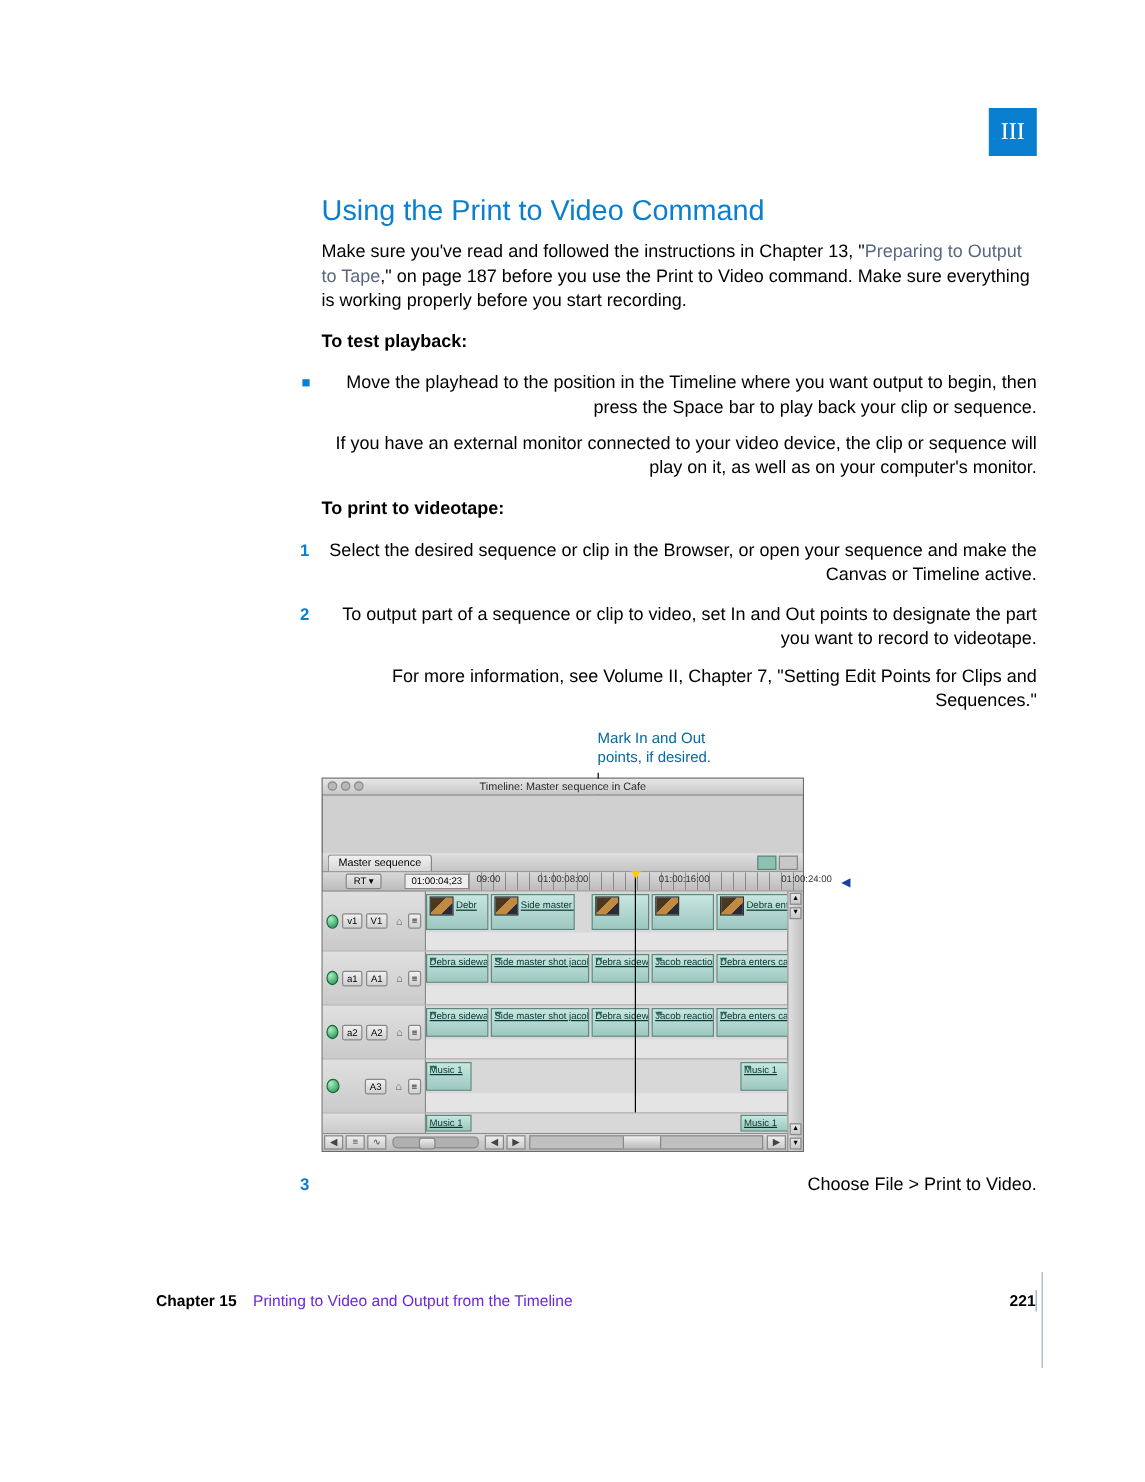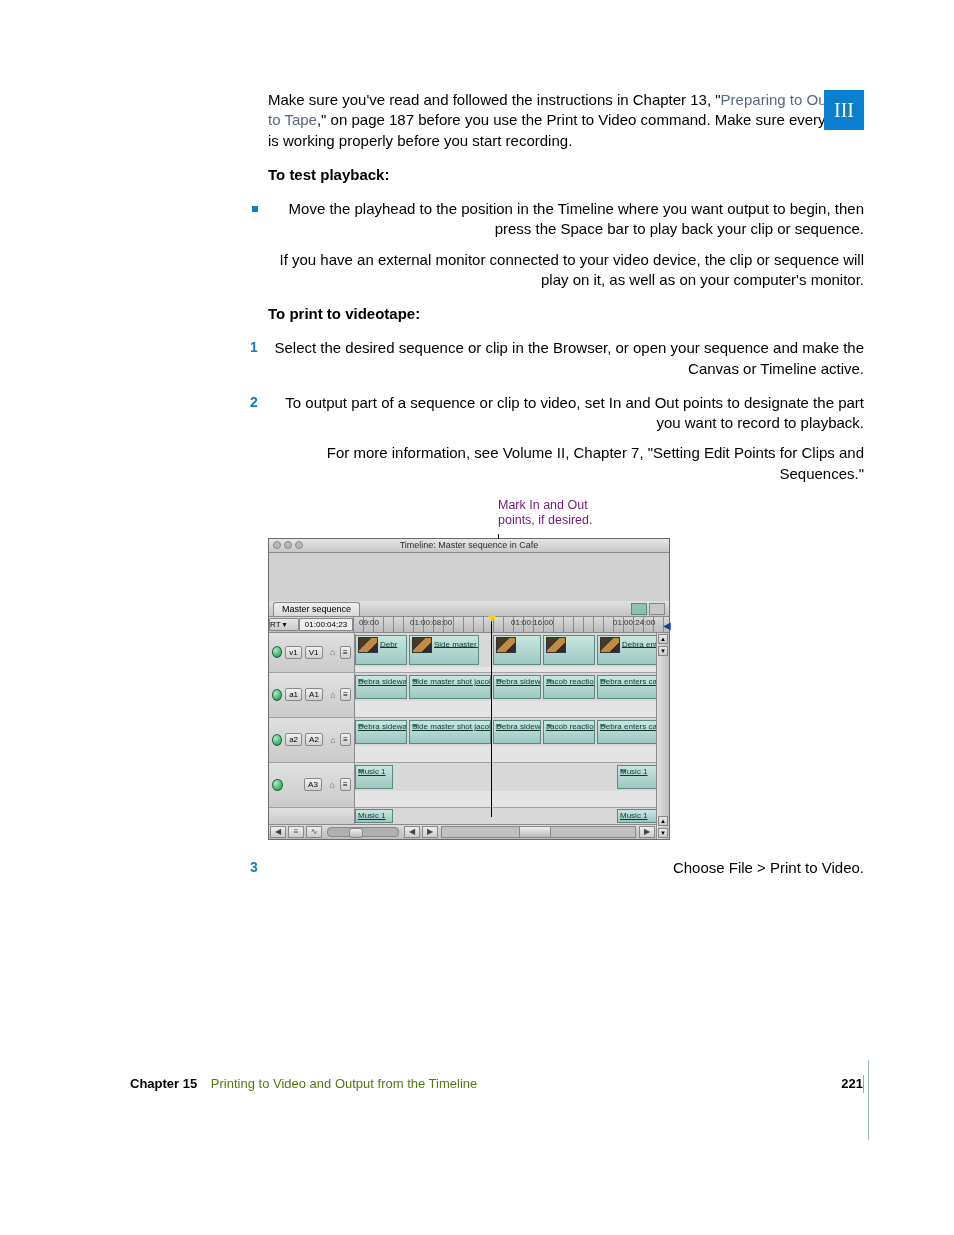--- a/index.html
+++ b/index.html
@@ -77,21 +77,21 @@
   .annotation-row {
     height: 40px;
     position: relative;
   }
   .annotation {
     position: absolute;
     left: 230px;
     top: 0;
     font-size: 12.5px;
     line-height: 1.25;
-    color: #701a75;
+    color: #0369a1;
   }
   .annotation-line {
     position: absolute;
     left: 230px;
     top: 36px;
     width: 1px;
     height: 18px;
     background: #000;
   }
   
@@ -146,24 +146,24 @@
   .tb-tabrow .rbtn span:last-child { background:#c8c8c8; border-color:#888; }
   .tb-ruler {
     height: 15px;
     background: linear-gradient(#d8d8d8,#bcbcbc);
     border-bottom: 1px solid #8a8a8a;
     display: flex;
     align-items: stretch;
     position: relative;
   }
   .tb-rtbtn {
-    width: 28px; margin: 1px 0;
+    width: 28px; margin: 1px 19px;
     background: linear-gradient(#e8e8e8,#cacaca);
     border:1px solid #888; border-radius:2px;
-    font-size:8px; line-height:11px;
+    font-size:8px; text-align:center; line-height:11px;
   }
   .tb-timecode {
     width: 52px; margin: 1px 0;
     background: #eee; border:1px solid #888;
     font-size:8px; text-align:center; line-height:11px;
   }
   .tb-ruler-ticks {
     flex: 1; position: relative;
     background: repeating-linear-gradient(to right, #888 0 1px, transparent 1px 10px),
                 linear-gradient(#d8d8d8,#bcbcbc);
@@ -198,21 +198,21 @@
   .tb-head {
     width: 86px;
     display: flex;
     align-items: center;
     gap: 3px;
     padding: 2px 3px;
     background: linear-gradient(#e0e0e0,#cacaca);
     border-right: 1px solid #8a8a8a;
     box-sizing: border-box;
   }
-  .tb-head.tall { height: 39px; }
+  .tb-head.tall { height: 49px; }
   .tb-head.short { height: 44px; }
   .tb-led {
     width:10px; height:10px; border-radius:50%;
     background: radial-gradient(circle at 30% 30%, #a8f0c0, #1a8a4a);
     border:1px solid #166a38;
   }
   .tb-trackbtn {
     font-size:8px; padding:0 3px; height:11px; line-height:11px;
     background: linear-gradient(#f0f0f0,#d0d0d0);
     border:1px solid #888; border-radius:2px;
@@ -294,32 +294,33 @@
     right: 90px;
     top: 1075px;
     font-size: 13px;
     display: flex;
     justify-content: space-between;
     align-items: baseline;
     border-right: 1px solid #9ab; padding-right:0;
   }
   .page-footer .left { }
   .page-footer .chap-label { font-weight: 700; }
-  .page-footer .chap-title { color: #4d7c0f; margin-left: 10px; }
+  .page-footer .chap-title { color: #6d28d9; margin-left: 10px; }
   .page-footer .pno { font-weight: 700; }
   .right-rule {
     position:absolute; right: 85px; top: 1060px; height: 80px; width:1px; background:#9bb0c6;
   }
 </style>
 </head>
 <body>
 
 <div class="page">
   <div class="tab">III</div>
 
+  <h1 class="heading">Using the Print to Video Command</h1>
 
   <p>
     <span>Make sure you've read and followed the instructions in Chapter 13, "</span><span class="link">Preparing to Output to Tape</span><span>," on page 187 before you use the Print to Video command. Make sure everything is working properly before you start recording.</span>
   </p>
 
   <p><strong class="para-heading">To test playback:</strong></p>
 
   <ul class="square">
     <li>
       <span>Move the playhead to the position in the Timeline where you want output to begin, then press the Space bar to play back your clip or sequence.</span>
@@ -329,21 +330,21 @@
 
   <p><strong class="para-heading">To print to videotape:</strong></p>
 
   <ol class="num">
     <li>
       <span class="num-marker">1</span>
       <span>Select the desired sequence or clip in the Browser, or open your sequence and make the Canvas or Timeline active.</span>
     </li>
     <li>
       <span class="num-marker">2</span>
-      <span>To output part of a sequence or clip to video, set In and Out points to designate the part you want to record to playback.</span>
+      <span>To output part of a sequence or clip to video, set In and Out points to designate the part you want to record to videotape.</span>
       <p class="para-after-item">For more information, see Volume II, Chapter 7, "Setting Edit Points for Clips and Sequences."</p>
     </li>
   </ol>
 
   <div class="figure-wrap">
     <div class="annotation-row">
       <div class="annotation">
         <span>Mark In and Out</span><br>
         <span>points, if desired.</span>
       </div>

